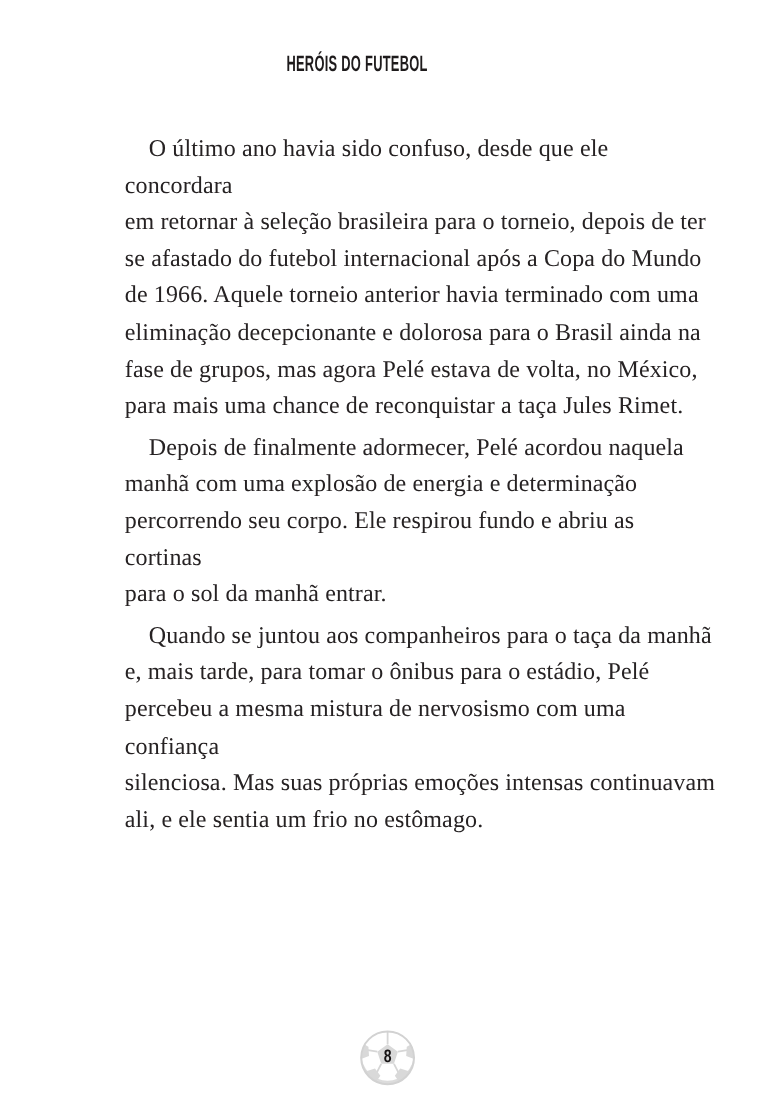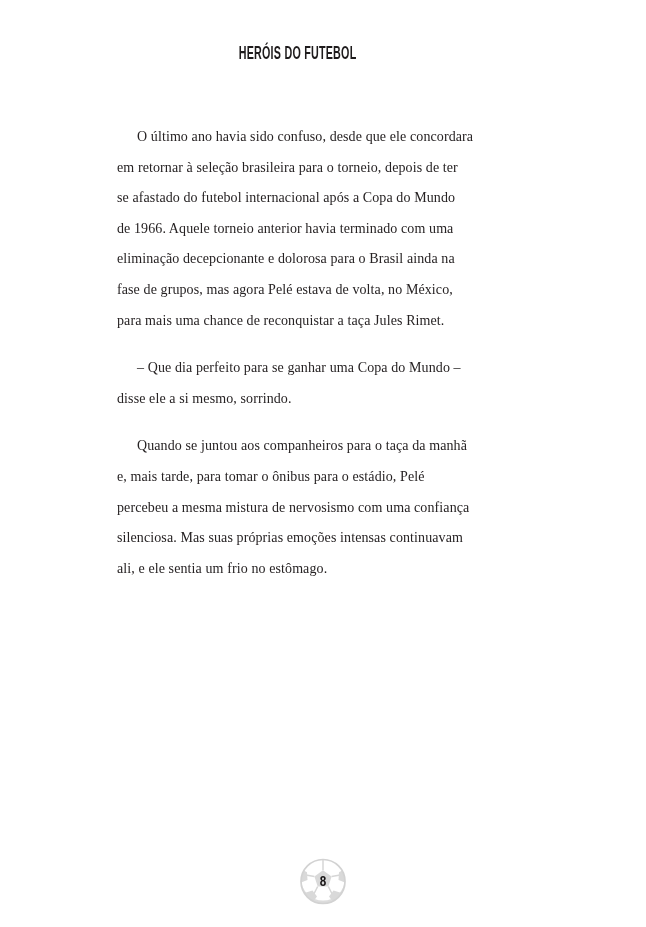--- a/index.html
+++ b/index.html
@@ -35,24 +35,24 @@
 
   
   .body-text {
     position: absolute;
     top: 105px;
     left: 100px;
     width: 500px;
     color: #262223;
   }
   .para {
-    margin: 17px;
+    margin: 4px;
     white-space: pre-line;      
     text-indent: 20px;          
-    font-size: 14px;
+    font-size: 20px;
     line-height: 30.6px;
     letter-spacing: 0.1px;
   }
 
   
   .ball {
     position: absolute;
     left: 298px;
     top: 857px;
     width: 50px;
@@ -82,22 +82,24 @@
 </header>
 
 <main class="body-text">
   <p class="para">O último ano havia sido confuso, desde que ele concordara
 em retornar à seleção brasileira para o torneio, depois de ter
 se afastado do futebol internacional após a Copa do Mundo
 de 1966. Aquele torneio anterior havia terminado com uma
 eliminação decepcionante e dolorosa para o Brasil ainda na
 fase de grupos, mas agora Pelé estava de volta, no México,
 para mais uma chance de reconquistar a taça Jules Rimet.</p>
-  <p class="para">– Que dia perfeito para se ganhar uma Copa do Mundo –
-disse ele a si mesmo, sorrindo.</p>
+  <p class="para">Depois de finalmente adormecer, Pelé acordou naquela
+manhã com uma explosão de energia e determinação
+percorrendo seu corpo. Ele respirou fundo e abriu as cortinas
+para o sol da manhã entrar.</p>
   <p class="para">Quando se juntou aos companheiros para o taça da manhã
 e, mais tarde, para tomar o ônibus para o estádio, Pelé
 percebeu a mesma mistura de nervosismo com uma confiança
 silenciosa. Mas suas próprias emoções intensas continuavam
 ali, e ele sentia um frio no estômago.</p>
 </main>
 
 <footer class="ball">
   <svg viewBox="0 0 50 50" aria-hidden="true">
     <defs>

